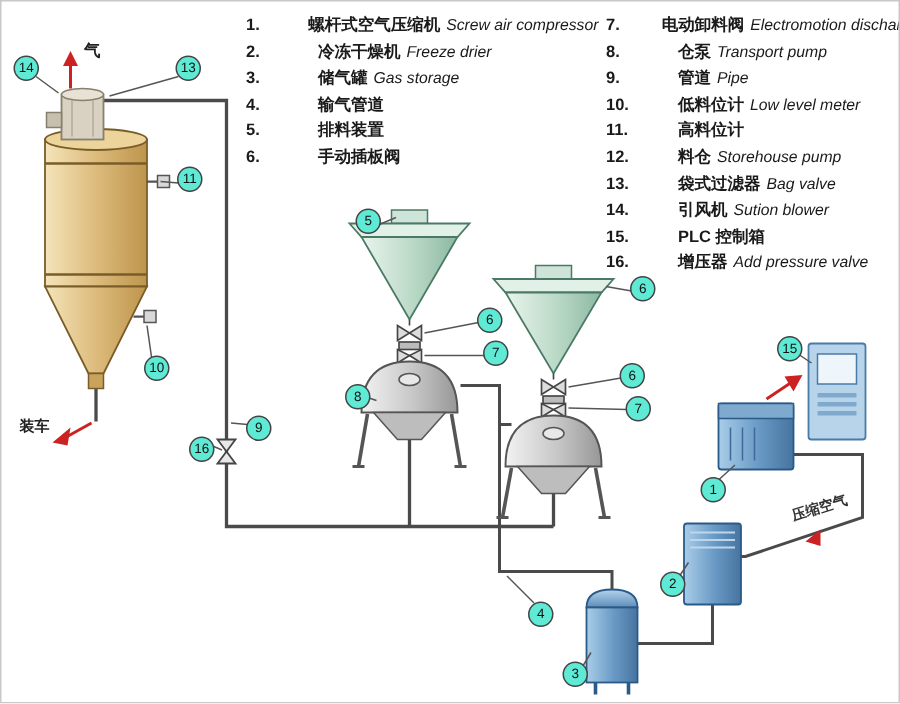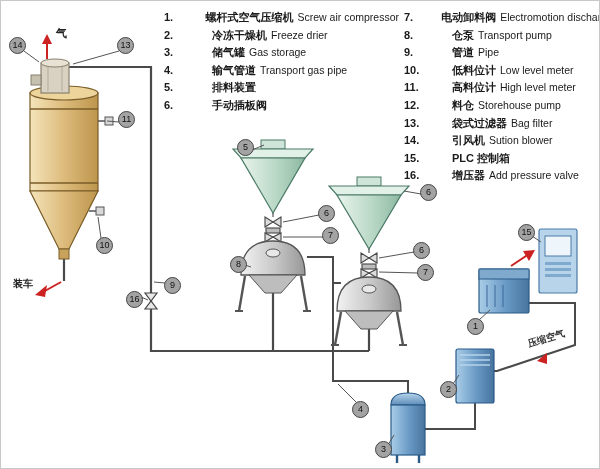--- a/index.html
+++ b/index.html
@@ -5,23 +5,23 @@
   html,body{margin:0;padding:0;background:#fff;}
   .stage{position:relative;width:600px;height:469px;background:#fff;border:1px solid #c8c8c8;
          box-sizing:border-box;font-family:"Liberation Sans","DejaVu Sans",sans-serif;overflow:hidden;}
   .stage svg{position:absolute;left:0;top:0;}
   .legend{position:absolute;top:8px;}
   .legend1{left:163px;width:235px;}
   .legend2{left:403px;width:195px;}
   .lrow{display:flex;align-items:baseline;height:17.6px;line-height:17.6px;white-space:nowrap;}
   .lnum{width:20px;font-size:11px;color:#1a1a1a;font-weight:700;}
   .lzh{font-size:11px;font-weight:700;color:#1a1a1a;margin-right:4px;margin-left:28px;}
-  .len{font-size:10.5px;color:#1a1a1a;}
+  .len{font-size:10.5px;color:#1a1a1a;font-style:italic;}
   .callout{position:absolute;width:15px;height:15px;border:1px solid #444;border-radius:50%;
-           background:#a3a3a3;font-size:9px;color:#111;text-align:center;line-height:14px;z-index:5;}
+           background:#5eead4;font-size:9px;color:#111;text-align:center;line-height:14px;z-index:5;}
   .svgtext{font-family:"Liberation Sans","DejaVu Sans",sans-serif;}
 </style>
 </head>
 <body>
 
 <div class="stage">
 
 <svg width="600" height="469" viewBox="0 0 600 469">
   <defs>
     <linearGradient id="gTan" x1="0" y1="0" x2="1" y2="0">
@@ -243,21 +243,20 @@
         <span class="len">Freeze drier</span>
       </div>
   <div class="lrow">
         <span class="lnum">3.</span>
         <span class="lzh">储气罐</span>
         <span class="len">Gas storage</span>
       </div>
   <div class="lrow">
         <span class="lnum">4.</span>
         <span class="lzh">输气管道</span>
-        <span class="len">Transport gas pipe</span>
       </div>
   <div class="lrow">
         <span class="lnum">5.</span>
         <span class="lzh">排料装置</span>
       </div>
   <div class="lrow">
         <span class="lnum">6.</span>
         <span class="lzh">手动插板阀</span>
       </div>
 </div>
@@ -279,31 +278,30 @@
         <span class="len">Pipe</span>
       </div>
   <div class="lrow">
         <span class="lnum">10.</span>
         <span class="lzh">低料位计</span>
         <span class="len">Low level meter</span>
       </div>
   <div class="lrow">
         <span class="lnum">11.</span>
         <span class="lzh">高料位计</span>
-        <span class="len">High level meter</span>
       </div>
   <div class="lrow">
         <span class="lnum">12.</span>
         <span class="lzh">料仓</span>
         <span class="len">Storehouse pump</span>
       </div>
   <div class="lrow">
         <span class="lnum">13.</span>
         <span class="lzh">袋式过滤器</span>
-        <span class="len">Bag filter</span>
+        <span class="len">Bag valve</span>
       </div>
   <div class="lrow">
         <span class="lnum">14.</span>
         <span class="lzh">引风机</span>
         <span class="len">Sution blower</span>
       </div>
   <div class="lrow">
         <span class="lnum">15.</span>
         <span class="lzh">PLC 控制箱</span>
       </div>

